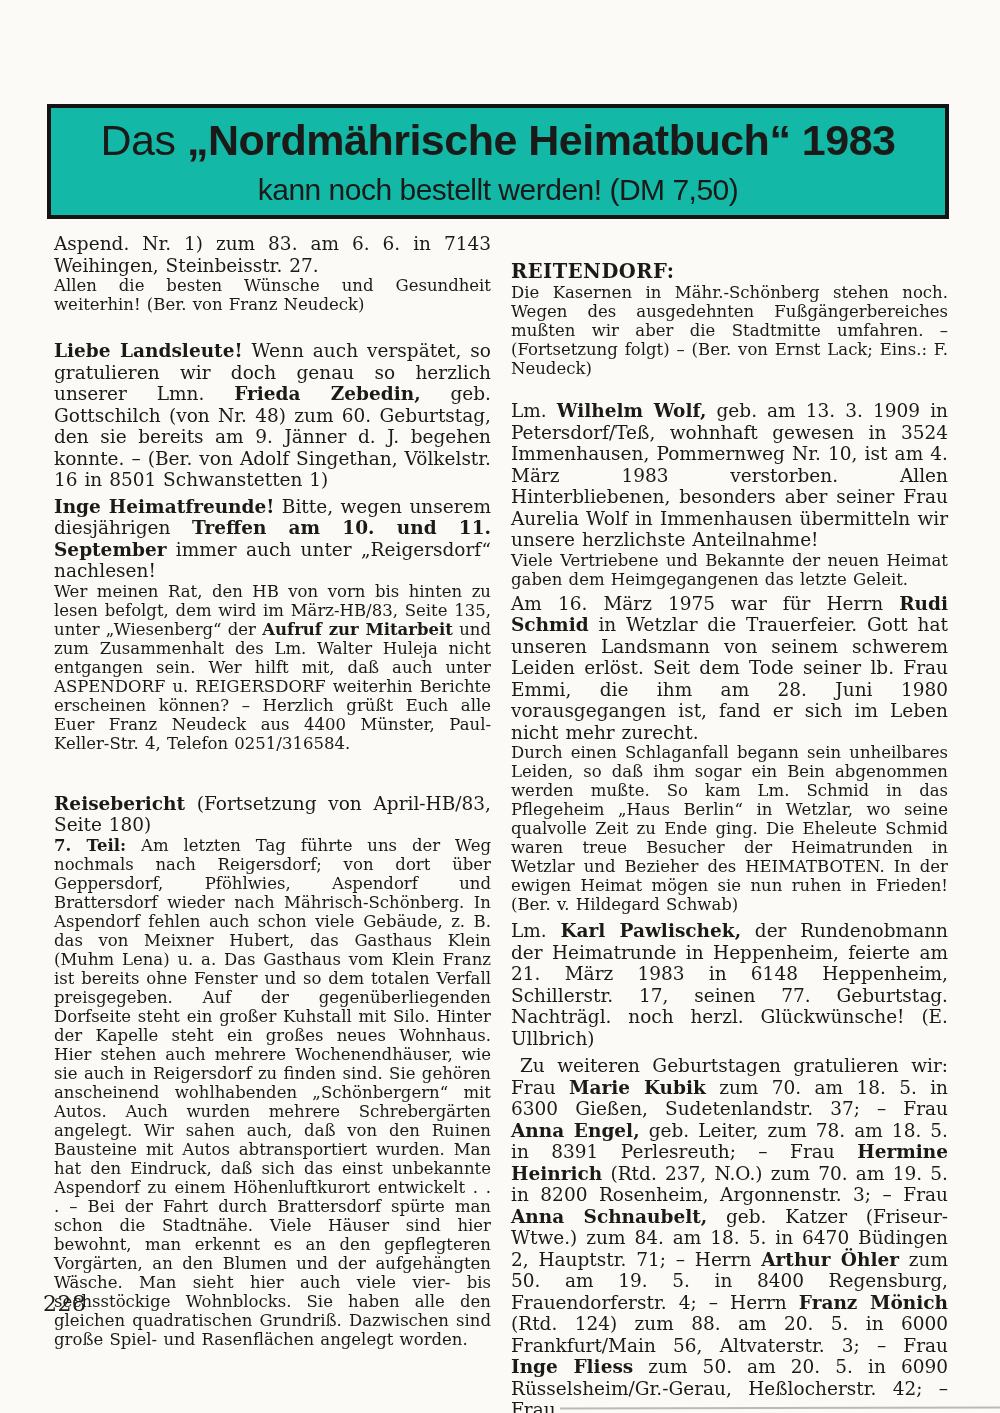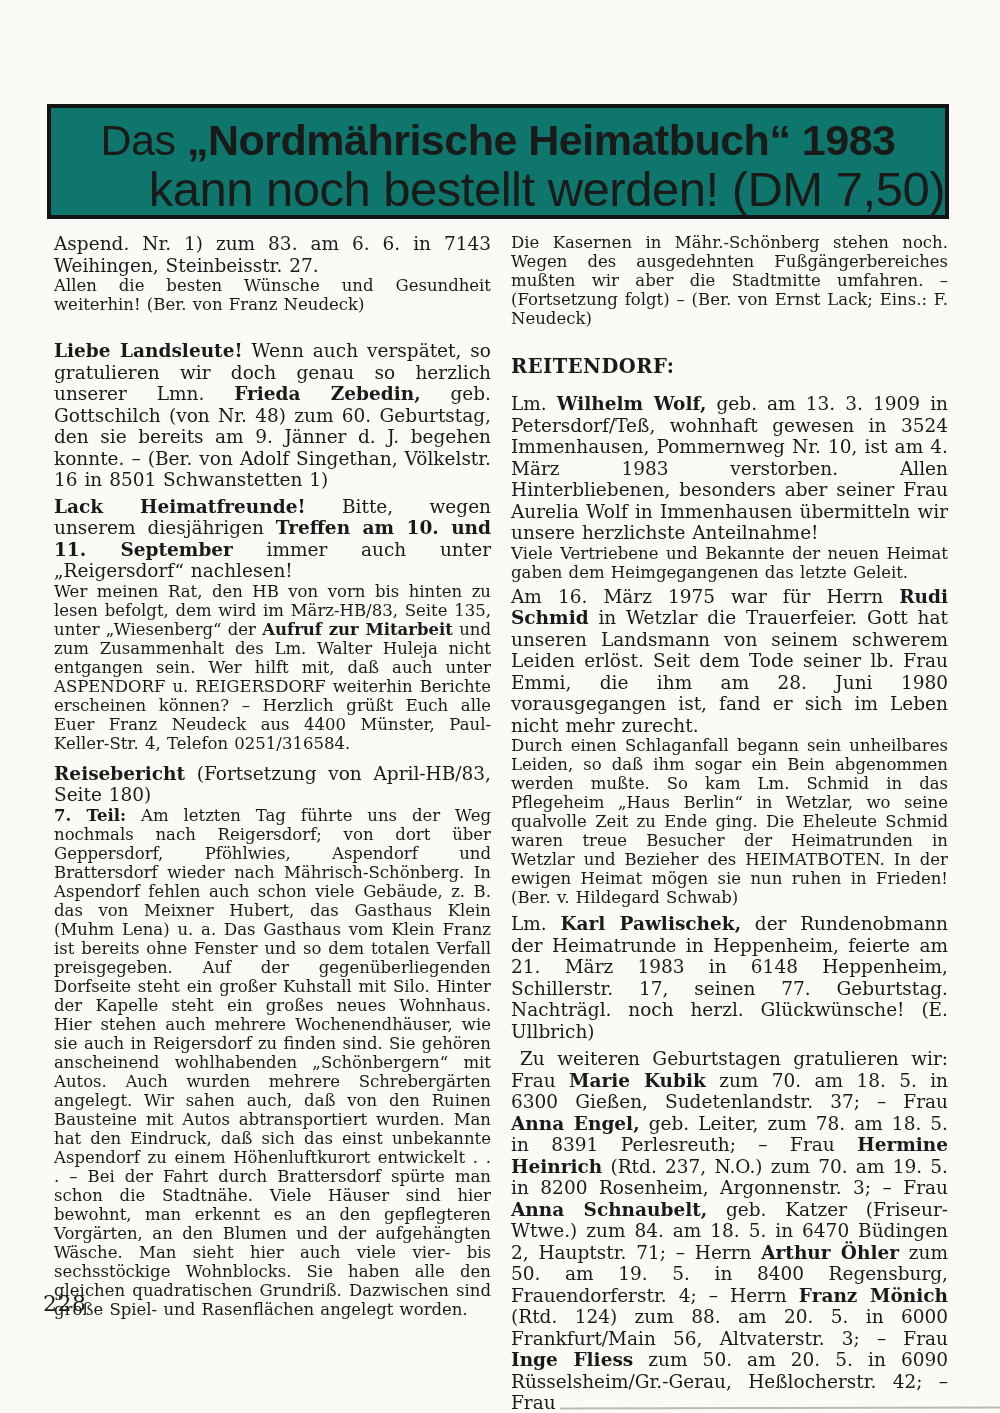--- a/index.html
+++ b/index.html
@@ -14,29 +14,29 @@
     font-family: "DejaVu Serif", "Liberation Serif", serif;
     overflow: hidden;
   }
   
   .banner {
     position: absolute;
     left: 47px; top: 104px;
     width: 902px; height: 115px;
     box-sizing: border-box;
     border: 4px solid #141414;
-    background: #0f766e;
+    background: #14b8a6;
     text-align: center;
     font-family: "Liberation Sans", sans-serif;
     padding-top: 7px;
     letter-spacing: -0.5px;
   }
   .banner-line1 { font-size: 43px; line-height: 50px; white-space: nowrap; }
   .banner-line1 .bold { font-weight: 700; }
-  .banner-line2 { font-size: 49px; line-height: 49px; white-space: nowrap; text-align: right; }
+  .banner-line2 { font-size: 30px; line-height: 49px; white-space: nowrap; }
   
   .cols {
     position: absolute;
     left: 54px; top: 233px;
     width: 894px;
     display: flex;
     gap: 20px;
   }
   .col { flex: 1; min-width: 0; }
   .blk {
@@ -75,29 +75,29 @@
   <div class="banner">
     <div class="banner-line1"><span>Das </span><span class="bold">„Nordmährische Heimatbuch“ 1983</span></div>
     <div class="banner-line2">kann noch bestellt werden! (DM 7,50)</div>
   </div>
 
   <div class="cols">
     <div class="col" id="col-left">
         <p class="blk body"><span>Aspend. Nr. 1) zum 83. am 6. 6. in 7143 Weihingen, Steinbeisstr. 27.</span></p>
         <p class="blk small"><span>Allen die besten Wünsche und Gesundheit weiterhin! (Ber. von Franz Neudeck)</span></p>
         <p class="blk body" style="margin-top: 26px;"><b>Liebe Landsleute!</b><span> Wenn auch verspätet, so gratulieren wir doch genau so herzlich unserer Lmn. </span><b>Frieda Zebedin,</b><span> geb. Gottschilch (von Nr. 48) zum 60. Geburtstag, den sie bereits am 9. Jänner d. J. begehen konnte. – (Ber. von Adolf Singethan, Völkelstr. 16 in 8501 Schwanstetten 1)</span></p>
-        <p class="blk body" style="margin-top: 5px;"><b>Lack Heimatfreunde!</b><span> Bitte, wegen unserem diesjährigen </span><b>Treffen am 10. und 11. September</b><span> immer auch unter „Reigersdorf“ nachlesen!</span></p>
+        <p class="blk body" style="margin-top: 5px;"><b>Inge Heimatfreunde!</b><span> Bitte, wegen unserem diesjährigen </span><b>Treffen am 10. und 11. September</b><span> immer auch unter „Reigersdorf“ nachlesen!</span></p>
         <p class="blk small"><span>Wer meinen Rat, den HB von vorn bis hinten zu lesen befolgt, dem wird im März-HB/83, Seite 135, unter „Wiesenberg“ der </span><b>Aufruf zur Mitarbeit</b><span> und zum Zusammenhalt des Lm. Walter Huleja nicht entgangen sein. Wer hilft mit, daß auch unter ASPENDORF u. REIGERSDORF weiterhin Berichte erscheinen können? – Herzlich grüßt Euch alle Euer Franz Neudeck aus 4400 Münster, Paul-Keller-Str. 4, Telefon 0251/316584.</span></p>
-        <p class="blk body" style="margin-top: 10px;"><b>Reisebericht</b><span> (Fortsetzung von April-HB/83, Seite 180)</span></p>
+        <p class="blk body" style="margin-top: 40px;"><b>Reisebericht</b><span> (Fortsetzung von April-HB/83, Seite 180)</span></p>
         <p class="blk small"><b>7. Teil:</b><span> Am letzten Tag führte uns der Weg nochmals nach Reigersdorf; von dort über Geppersdorf, Pföhlwies, Aspendorf und Brattersdorf wieder nach Mährisch-Schönberg. In Aspendorf fehlen auch schon viele Gebäude, z. B. das von Meixner Hubert, das Gasthaus Klein (Muhm Lena) u. a. Das Gasthaus vom Klein Franz ist bereits ohne Fenster und so dem totalen Verfall preisgegeben. Auf der gegenüberliegenden Dorfseite steht ein großer Kuhstall mit Silo. Hinter der Kapelle steht ein großes neues Wohnhaus. Hier stehen auch mehrere Wochenendhäuser, wie sie auch in Reigersdorf zu finden sind. Sie gehören anscheinend wohlhabenden „Schönbergern“ mit Autos. Auch wurden mehrere Schrebergärten angelegt. Wir sahen auch, daß von den Ruinen Bausteine mit Autos abtransportiert wurden. Man hat den Eindruck, daß sich das einst unbekannte Aspendorf zu einem Höhenluftkurort entwickelt . . . – Bei der Fahrt durch Brattersdorf spürte man schon die Stadtnähe. Viele Häuser sind hier bewohnt, man erkennt es an den gepflegteren Vorgärten, an den Blumen und der aufgehängten Wäsche. Man sieht hier auch viele vier- bis sechsstöckige Wohnblocks. Sie haben alle den gleichen quadratischen Grundriß. Dazwischen sind große Spiel- und Rasenflächen angelegt worden.</span></p>
       </div>
     <div class="col" id="col-right">
+        <p class="blk heading" style="margin-top: 28px;"><b>REITENDORF:</b></p>
         <p class="blk small"><span>Die Kasernen in Mähr.-Schönberg stehen noch. Wegen des ausgedehnten Fußgängerbereiches mußten wir aber die Stadtmitte umfahren. – (Fortsetzung folgt) – (Ber. von Ernst Lack; Eins.: F. Neudeck)</span></p>
-        <p class="blk heading" style="margin-top: 28px;"><b>REITENDORF:</b></p>
-        <p class="blk body" style="margin-top: 15px;"><span>Lm. </span><b>Wilhelm Wolf,</b><span> geb. am 13. 3. 1909 in Petersdorf/Teß, wohnhaft gewesen in 3524 Immenhausen, Pommernweg Nr. 10, ist am 4. März 1983 verstorben. Allen Hinterbliebenen, besonders aber seiner Frau Aurelia Wolf in Immenhausen übermitteln wir unsere herzlichste Anteilnahme!</span></p>
+        <p class="blk body" style="margin-top: 22px;"><span>Lm. </span><b>Wilhelm Wolf,</b><span> geb. am 13. 3. 1909 in Petersdorf/Teß, wohnhaft gewesen in 3524 Immenhausen, Pommernweg Nr. 10, ist am 4. März 1983 verstorben. Allen Hinterbliebenen, besonders aber seiner Frau Aurelia Wolf in Immenhausen übermitteln wir unsere herzlichste Anteilnahme!</span></p>
         <p class="blk small"><span>Viele Vertriebene und Bekannte der neuen Heimat gaben dem Heimgegangenen das letzte Geleit.</span></p>
         <p class="blk body" style="margin-top: 4px;"><span>Am 16. März 1975 war für Herrn </span><b>Rudi Schmid</b><span> in Wetzlar die Trauerfeier. Gott hat unseren Landsmann von seinem schwerem Leiden erlöst. Seit dem Tode seiner lb. Frau Emmi, die ihm am 28. Juni 1980 vorausgegangen ist, fand er sich im Leben nicht mehr zurecht.</span></p>
         <p class="blk small"><span>Durch einen Schlaganfall begann sein unheilbares Leiden, so daß ihm sogar ein Bein abgenommen werden mußte. So kam Lm. Schmid in das Pflegeheim „Haus Berlin“ in Wetzlar, wo seine qualvolle Zeit zu Ende ging. Die Eheleute Schmid waren treue Besucher der Heimatrunden in Wetzlar und Bezieher des HEIMATBOTEN. In der ewigen Heimat mögen sie nun ruhen in Frieden! (Ber. v. Hildegard Schwab)</span></p>
         <p class="blk body" style="margin-top: 6px;"><span>Lm. </span><b>Karl Pawlischek,</b><span> der Rundenobmann der Heimatrunde in Heppenheim, feierte am 21. März 1983 in 6148 Heppenheim, Schillerstr. 17, seinen 77. Geburtstag. Nachträgl. noch herzl. Glückwünsche! (E. Ullbrich)</span></p>
         <p class="blk body jlast ind" style="margin-top: 6px;"><span>Zu weiteren Geburtstagen gratulieren wir: Frau </span><b>Marie Kubik</b><span> zum 70. am 18. 5. in 6300 Gießen, Sudetenlandstr. 37; – Frau </span><b>Anna Engel,</b><span> geb. Leiter, zum 78. am 18. 5. in 8391 Perlesreuth; – Frau </span><b>Hermine Heinrich</b><span> (Rtd. 237, N.O.) zum 70. am 19. 5. in 8200 Rosenheim, Argonnenstr. 3; – Frau </span><b>Anna Schnaubelt,</b><span> geb. Katzer (Friseur-Wtwe.) zum 84. am 18. 5. in 6470 Büdingen 2, Hauptstr. 71; – Herrn </span><b>Arthur Öhler</b><span> zum 50. am 19. 5. in 8400 Regensburg, Frauendorferstr. 4; – Herrn </span><b>Franz Mönich</b><span> (Rtd. 124) zum 88. am 20. 5. in 6000 Frankfurt/Main 56, Altvaterstr. 3; – Frau </span><b>Inge Fliess</b><span> zum 50. am 20. 5. in 6090 Rüsselsheim/Gr.-Gerau, Heßlocherstr. 42; – Frau</span></p>
       </div>
   </div>
 
   <div class="pagenum">228</div>
 

